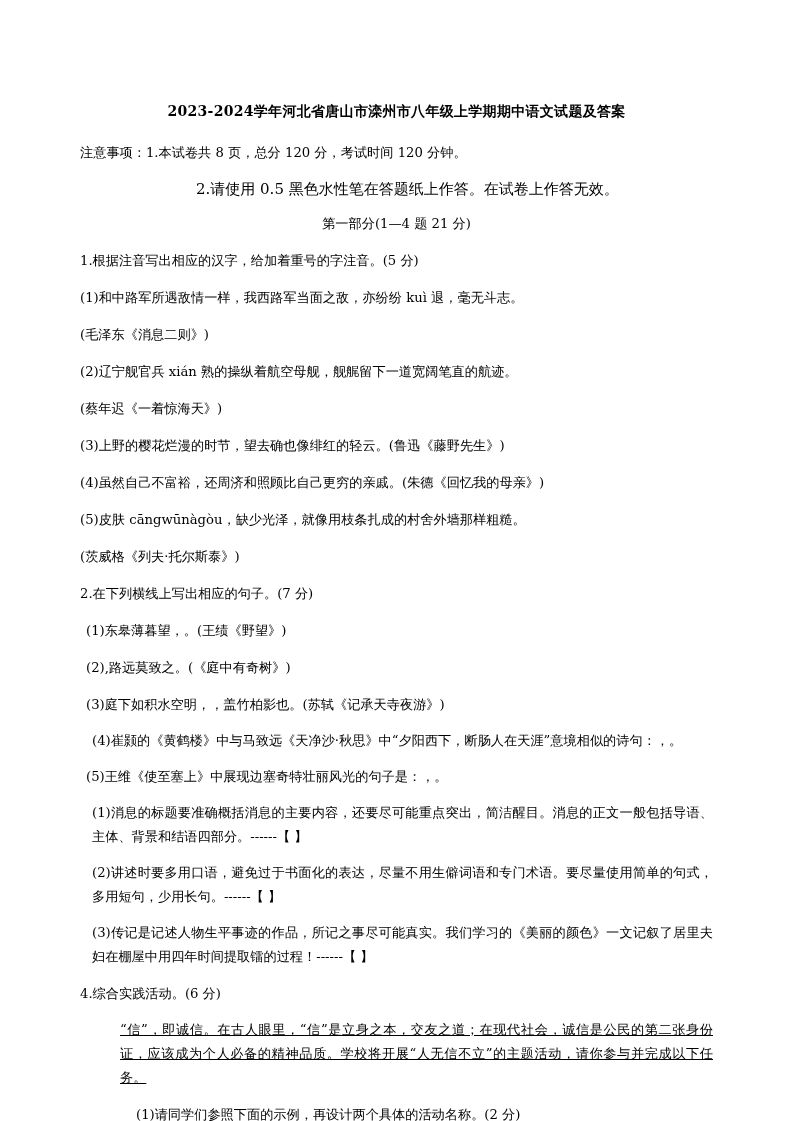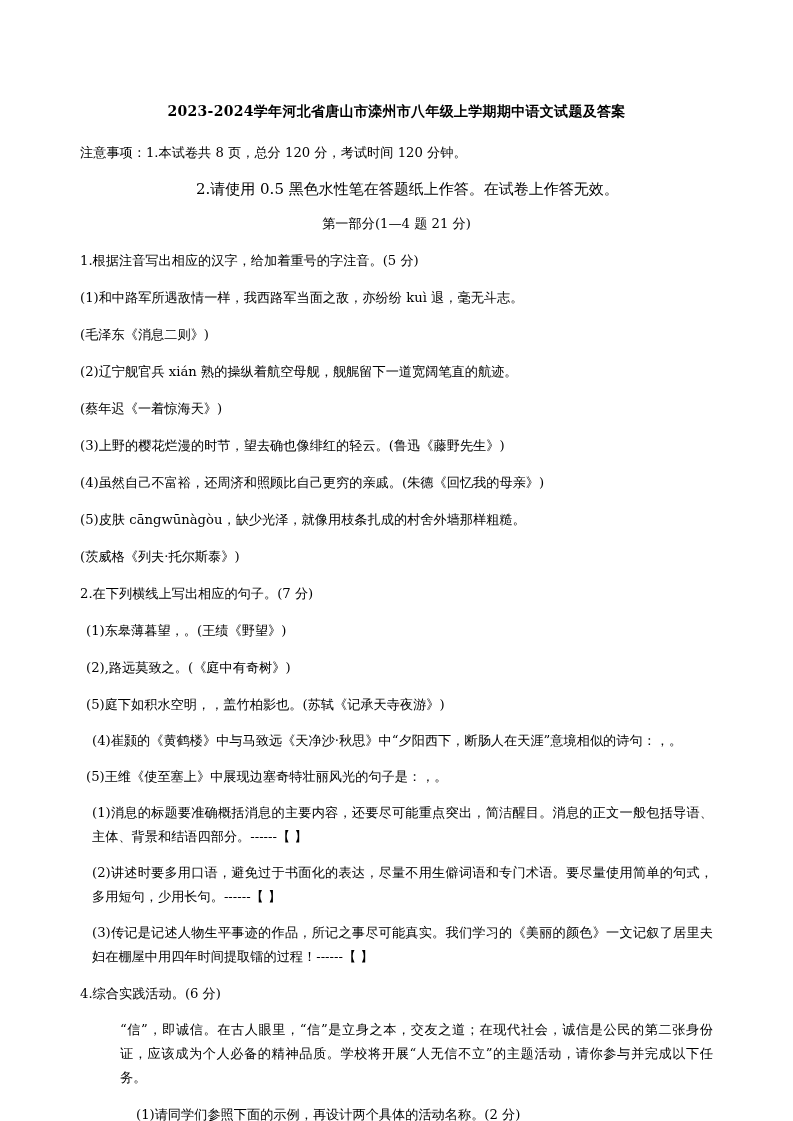--- a/index.html
+++ b/index.html
@@ -45,21 +45,21 @@
     padding-left: 128px;
   }
   .center {
     text-align: center;
   }
   .right {
     padding-right: 6px;
   }
   .pad-left-6 { padding-left: 6px; }
   .pad-left-12 { padding-left: 12px; }
-  .pad-left-40 { padding-left: 40px; }
+  .pad-left-40 { padding-left: 40px; text-decoration: underline; }
   .pad-left-56 { padding-left: 56px; }
   .tight { line-height: 24px; }
 </style>
 </head>
 <body>
 
 <div class="page">
 
   <h1 class="doc-title">2023-2024学年河北省唐山市滦州市八年级上学期期中语文试题及答案</h1>
 
@@ -79,21 +79,21 @@
   <p class="para p-gap-sm">(3)上野的樱花烂漫的时节，望去确也像绯红的轻云。(鲁迅《藤野先生》)</p>
 
   <p class="para p-gap-sm">(4)虽然自己不富裕，还周济和照顾比自己更穷的亲戚。(朱德《回忆我的母亲》)</p>
 
   <p class="para p-gap-sm">(5)皮肤 cāngwūnàgòu，缺少光泽，就像用枝条扎成的村舍外墙那样粗糙。</p>
   <p class="para right">(茨威格《列夫·托尔斯泰》)</p>
 
   <p class="para p-gap">2.在下列横线上写出相应的句子。(7 分)</p>
   <p class="para p-gap-sm pad-left-6">(1)东皋薄暮望，。(王绩《野望》)</p>
   <p class="para p-gap-sm pad-left-6">(2),路远莫致之。(《庭中有奇树》)</p>
-  <p class="para p-gap-sm pad-left-6">(5)庭下如积水空明，，盖竹柏影也。(苏轼《记承天寺夜游》)</p>
+  <p class="para p-gap-sm pad-left-6">(3)庭下如积水空明，，盖竹柏影也。(苏轼《记承天寺夜游》)</p>
   <p class="para p-gap-sm pad-left-12 tight">(4)崔颢的《黄鹤楼》中与马致远《天净沙·秋思》中“夕阳西下，断肠人在天涯”意境相似的诗句：，。</p>
   <p class="para pad-left-6 tight">(5)王维《使至塞上》中展现边塞奇特壮丽风光的句子是：，。</p>
 
   <p class="para pad-left-12 tight">(1)消息的标题要准确概括消息的主要内容，还要尽可能重点突出，简洁醒目。消息的正文一般包括导语、主体、背景和结语四部分。------【 】</p>
   <p class="para pad-left-12 tight">(2)讲述时要多用口语，避免过于书面化的表达，尽量不用生僻词语和专门术语。要尽量使用简单的句式，多用短句，少用长句。------【 】</p>
   <p class="para pad-left-12 tight">(3)传记是记述人物生平事迹的作品，所记之事尽可能真实。我们学习的《美丽的颜色》一文记叙了居里夫妇在棚屋中用四年时间提取镭的过程！------【 】</p>
 
   <p class="para">4.综合实践活动。(6 分)</p>
   <p class="para pad-left-40 tight">“信”，即诚信。在古人眼里，“信”是立身之本，交友之道；在现代社会，诚信是公民的第二张身份证，应该成为个人必备的精神品质。学校将开展“人无信不立”的主题活动，请你参与并完成以下任务。</p>
   <p class="para p-gap-sm pad-left-56">(1)请同学们参照下面的示例，再设计两个具体的活动名称。(2 分)</p>

